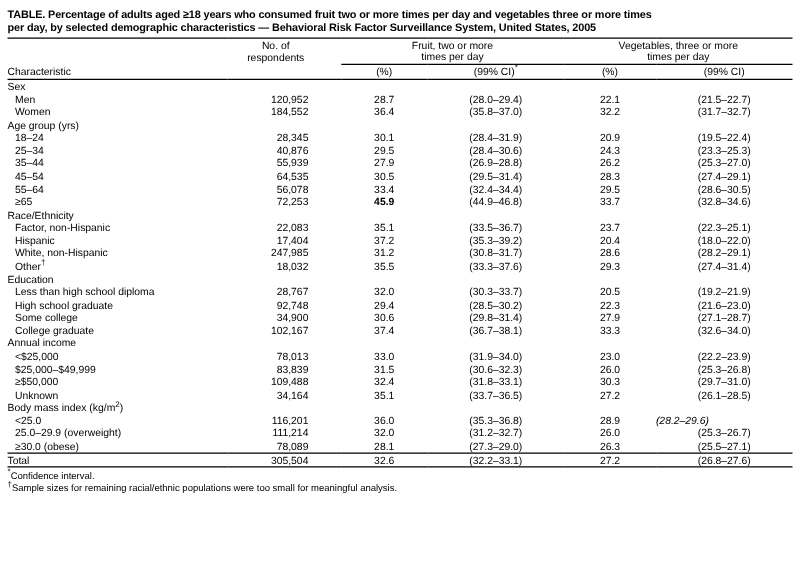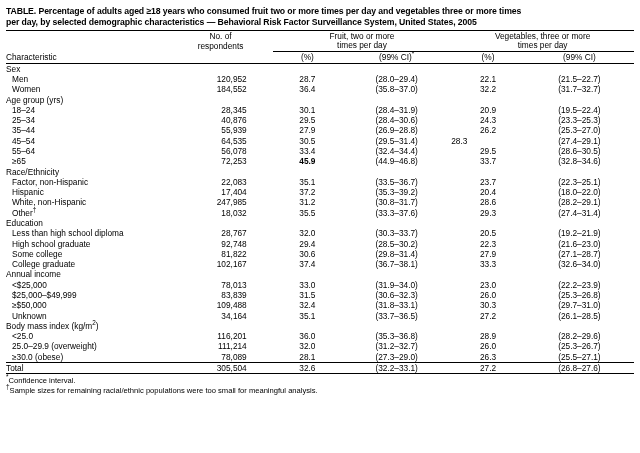--- a/index.html
+++ b/index.html
@@ -190,21 +190,21 @@
           <td style="text-align: center;">27.9</td>
           <td style="text-align: center;">(26.9–28.8)</td>
           <td style="text-align: center;">26.2</td>
           <td style="text-align: center;">(25.3–27.0)</td>
         </tr>
         <tr class="row">
           <td class="indent">45–54</td>
           <td style="text-align: right; padding-right: 26px;">64,535</td>
           <td style="text-align: center;">30.5</td>
           <td style="text-align: center;">(29.5–31.4)</td>
-          <td style="text-align: left;">28.3</td>
+          <td style="text-align: center;">28.3</td>
           <td style="text-align: center;">(27.4–29.1)</td>
         </tr>
         <tr class="row">
           <td class="indent">55–64</td>
           <td style="text-align: right; padding-right: 26px;">56,078</td>
           <td style="text-align: center;">33.4</td>
           <td style="text-align: center;">(32.4–34.4)</td>
           <td style="text-align: center;">29.5</td>
           <td style="text-align: center;">(28.6–30.5)</td>
         </tr>
@@ -265,21 +265,21 @@
         <tr class="row">
           <td class="indent">High school graduate</td>
           <td style="text-align: right; padding-right: 26px;">92,748</td>
           <td style="text-align: center;">29.4</td>
           <td style="text-align: center;">(28.5–30.2)</td>
           <td style="text-align: center;">22.3</td>
           <td style="text-align: center;">(21.6–23.0)</td>
         </tr>
         <tr class="row">
           <td class="indent">Some college</td>
-          <td style="text-align: right; padding-right: 26px;">81,822</td>
+          <td style="text-align: right; padding-right: 26px;">34,900</td>
           <td style="text-align: center;">30.6</td>
           <td style="text-align: center;">(29.8–31.4)</td>
           <td style="text-align: center;">27.9</td>
           <td style="text-align: center;">(27.1–28.7)</td>
         </tr>
         <tr class="row">
           <td class="indent">College graduate</td>
           <td style="text-align: right; padding-right: 26px;">102,167</td>
           <td style="text-align: center;">37.4</td>
           <td style="text-align: center;">(36.7–38.1)</td>
@@ -323,21 +323,21 @@
         </tr>
         <tr class="section row">
           <td colspan="6">Body mass index (kg/m<sup>2</sup>)</td>
         </tr>
         <tr class="row">
           <td class="indent">&lt;25.0</td>
           <td style="text-align: right; padding-right: 26px;">116,201</td>
           <td style="text-align: center;">36.0</td>
           <td style="text-align: center;">(35.3–36.8)</td>
           <td style="text-align: center;">28.9</td>
-          <td style="text-align: center;">(28.2–29.6)</td>
+          <td style="text-align: left; font-style: italic;">(28.2–29.6)</td>
         </tr>
         <tr class="row">
           <td class="indent">25.0–29.9 (overweight)</td>
           <td style="text-align: right; padding-right: 26px;">111,214</td>
           <td style="text-align: center;">32.0</td>
           <td style="text-align: center;">(31.2–32.7)</td>
           <td style="text-align: center;">26.0</td>
           <td style="text-align: center;">(25.3–26.7)</td>
         </tr>
         <tr class="row">

